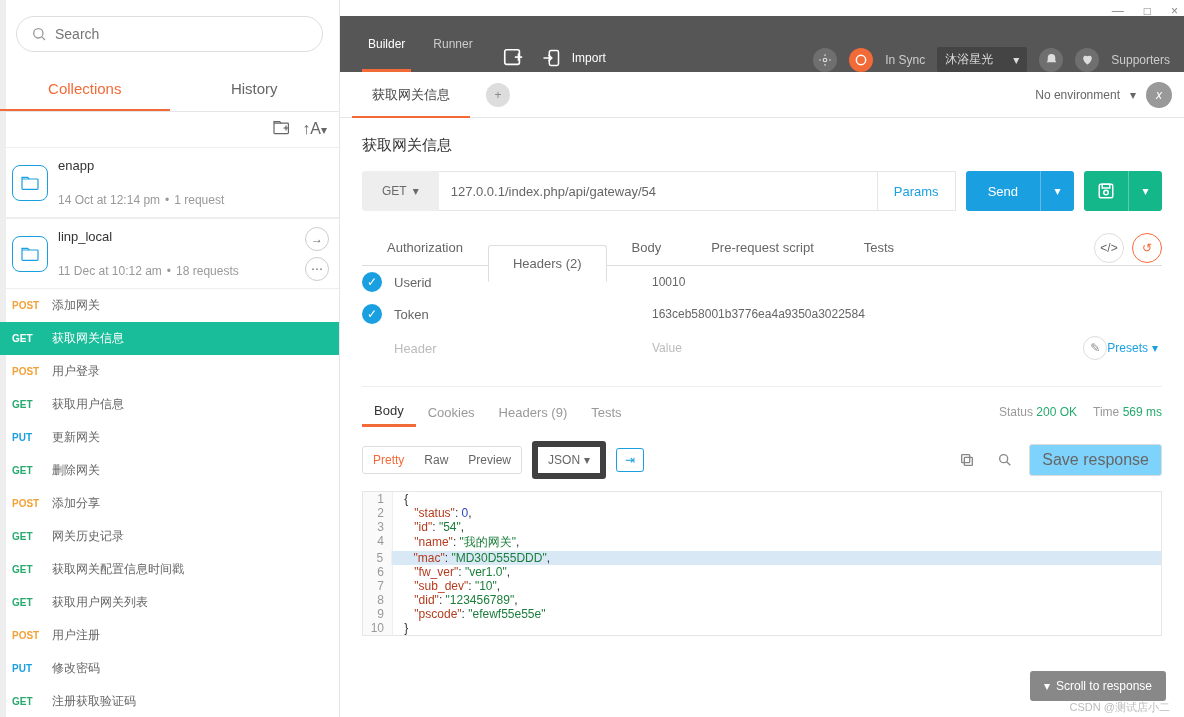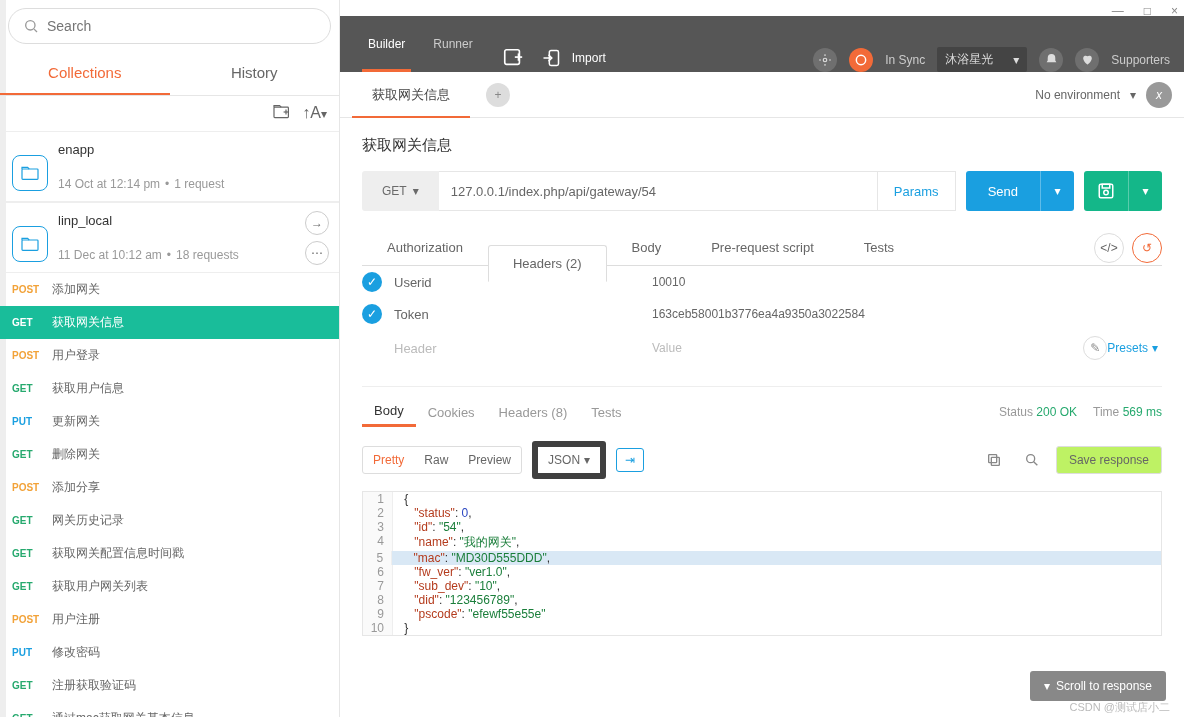--- a/index.html
+++ b/index.html
@@ -1,27 +1,27 @@
 <!DOCTYPE html>
 <html><head>
 <meta charset="utf-8">
 <style>
 *{box-sizing:border-box;margin:0;padding:0;font-family:"Helvetica Neue",Arial,sans-serif;font-size:12px}
 body{background:#fff;color:#333;width:1184px;height:717px;overflow:hidden;position:relative}
 .left-panel{position:absolute;left:0;top:0;width:340px;height:717px;border-right:1px solid #e6e6e6}
-.search-wrap{padding:8px}
+.search-wrap{padding:16px}
 .search-box{display:flex;align-items:center;border:1px solid #ddd;border-radius:20px;height:36px;padding:0 14px;background:#fff}
 .search-box svg{width:16px;height:16px;color:#999;margin-right:8px}
 .search-box input{border:none;outline:none;font-size:14px;color:#888;flex:1}
 .left-tabs{display:flex;border-bottom:1px solid #e6e6e6}
 .left-tab{flex:1;text-align:center;padding:12px 0;font-size:15px;color:#666;cursor:pointer}
 .left-tab.active{color:#f26a38;border-bottom:2px solid #f26a38}
 .collections-toolbar{display:flex;justify-content:flex-end;padding:8px 12px;gap:10px;color:#666;font-size:16px}
 .collections-toolbar span{cursor:pointer}
-.collection-item{display:flex;align-items:flex-end;padding:10px 12px;border-top:1px solid #eee;border-bottom:1px solid #eee;position:relative}
+.collection-item{display:flex;align-items:center;padding:10px 12px;border-top:1px solid #eee;border-bottom:1px solid #eee;position:relative}
 .collection-icon{width:36px;height:36px;border:1px solid #1a9fe0;border-radius:8px;display:flex;align-items:center;justify-content:center;color:#1a9fe0;margin-right:10px}
 .collection-text .name{font-size:13px;color:#333;font-weight:500}
 .collection-text .meta{font-size:11px;color:#999;margin-top:20px}
 .collection-text .meta .dot{margin:0 5px}
 .collection-actions{position:absolute;right:10px;top:8px;display:flex;flex-direction:column;gap:6px}
 .circle-btn{width:24px;height:24px;border:1px solid #ccc;border-radius:50%;display:flex;align-items:center;justify-content:center;color:#666;cursor:pointer;background:#fff}
 .request-list{overflow-y:auto;height:calc(100% - 260px)}
 .request-row{display:flex;align-items:center;padding:8px 12px;cursor:pointer}
 .request-row .method{width:40px;font-size:10px;font-weight:700}
 .request-row .rname{color:#666;font-size:12px}
@@ -81,21 +81,21 @@
 .resp-status{margin-left:auto;display:flex;gap:16px;font-size:12px;color:#999}
 .resp-status span.val{color:#26a96e}
 .resp-toolbar{display:flex;align-items:center;gap:10px;padding:4px 0}
 .pretty-tabs{border:1px solid #ddd;border-radius:3px;display:flex}
 .pretty-tab{padding:6px 10px;font-size:12px;color:#666;cursor:pointer}
 .pretty-tab.active{color:#f26a38}
 .json-dd{border:6px solid #404040;border-radius:3px;padding:6px 10px;font-size:12px;color:#666;display:flex;align-items:center;gap:4px}
 .wrap-btn{border:1px solid #1a9fe0;border-radius:3px;padding:4px 8px;color:#1a9fe0}
 .resp-right-tools{margin-left:auto;display:flex;gap:10px;align-items:center}
 .tool-icon{width:28px;height:28px;border:1px solid transparent;display:flex;align-items:center;justify-content:center;color:#888;cursor:pointer}
-.save-response-btn{background:#bef264;border:1px solid #ddd;padding:6px 12px;font-size:12px;color:#666;border-radius:3px;cursor:pointer}
+.save-response-btn{background:#7dd3fc;border:1px solid #ddd;padding:6px 12px;font-size:16px;color:#666;border-radius:3px;cursor:pointer}
 .json-view{border:1px solid #e6e6e6;font-family:Consolas,monospace;font-size:12px;margin-top:8px}
 .json-line{display:flex}
 .gutter{width:30px;text-align:right;padding-right:8px;color:#999;background:#fafafa;border-right:1px solid #eee;user-select:none}
 .code{padding-left:8px;white-space:pre}
 .json-line.hl .code{background:#d9e8f5;width:100%}
 .k{color:#b43b1d}
 .s{color:#1a7e3a}
 .n{color:#2a46c1}
 .scroll-to-response{position:absolute;right:18px;bottom:16px;background:#888;color:#fff;padding:8px 14px;border-radius:3px;font-size:12px;display:flex;align-items:center;gap:6px;cursor:pointer}
 .watermark{position:absolute;right:14px;bottom:2px;font-size:11px;color:#bbb}
@@ -341,21 +341,21 @@
             <span>Presets</span>
             <span>▾</span>
           </div>
       </div>
     </div>
 
     <div class="response-wrap">
       <div class="resp-tabs">
         <div class="resp-tab active">Body</div>
         <div class="resp-tab">Cookies</div>
-        <div class="resp-tab">Headers (8)</div>
+        <div class="resp-tab">Headers (9)</div>
         <div class="resp-tab">Tests</div>
         <div class="resp-status">
           <span><span>Status</span> <span class="val">200 OK</span></span>
           <span><span>Time</span> <span class="val">569 ms</span></span>
         </div>
       </div>
       <div class="resp-toolbar">
         <div class="pretty-tabs">
           <div class="pretty-tab active">Pretty</div>
           <div class="pretty-tab">Raw</div>

